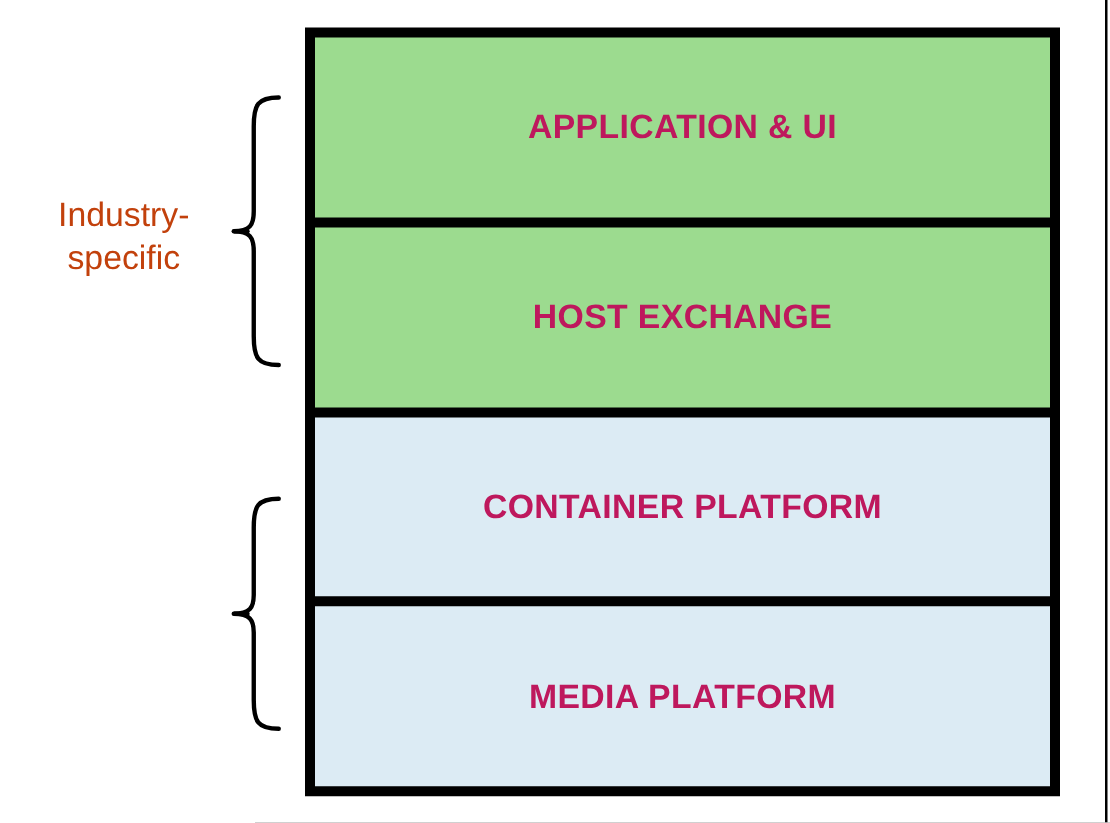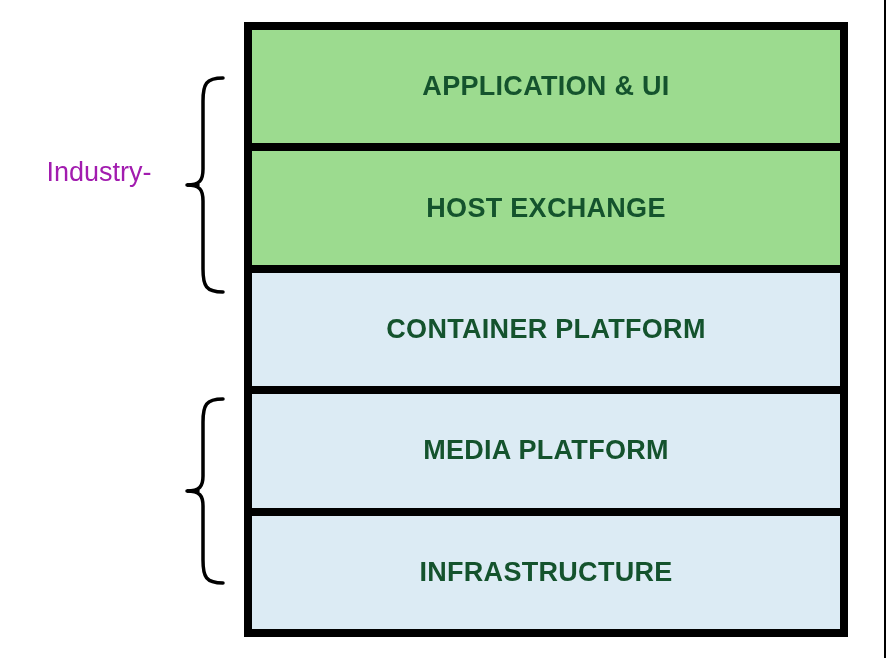--- a/index.html
+++ b/index.html
@@ -31,30 +31,30 @@
     gap: 8px;
   }
   .layer {
     flex: 1;
     display: flex;
     align-items: center;
     justify-content: center;
     font-weight: bold;
     font-size: 27px;
     letter-spacing: 0.3px;
-    color: #14532d;
+    color: #be185d;
   }
   .layer.industry { background: var(--industry-fill, #9cdb8f); }
   .layer.generic  { background: var(--generic-fill, #dcebf4); }
   .side-label {
     position: absolute;
     text-align: center;
     font-size: 27px;
     line-height: 34px;
-    color: #a21caf;
+    color: #c2410c;
   }
   #industry-label { left: 16px; top: 155px; width: 166px; }
   #generic-label  { left: 28px; top: 470px; width: 150px; }
   .brace { position: absolute; }
   #brace-industry { left: 183px; top: 75px; }
   #brace-generic  { left: 183px; top: 396px; }
   .brace path {
     fill: none;
     stroke: var(--stroke, #000000);
     stroke-width: 3.5;
@@ -69,36 +69,36 @@
     background: #000000;
   }
 </style>
 </head>
 <body>
 
 <div class="canvas">
 
   <div class="side-label" id="industry-label">
     <div>Industry-</div>
+    <div>specific</div>
   </div>
 
 
   <svg class="brace" id="brace-industry" width="42" height="220" viewBox="0 0 42 220">
     <path d="M40 3 C23 3 20 9 20 26 L20 94 C20 105 17 110 4 110 C17 110 20 115 20 126 L20 194 C20 211 23 217 40 217"></path>
     <path d="M4 110 L15 110"></path>
   </svg>
 
   <svg class="brace" id="brace-generic" width="42" height="190" viewBox="0 0 42 190">
     <path d="M40 3 C23 3 20 9 20 26 L20 80 C20 90 17 95 4 95 C17 95 20 100 20 110 L20 164 C20 181 23 187 40 187"></path>
     <path d="M4 95 L15 95"></path>
   </svg>
 
   <div class="stack">
     <div class="layer industry">APPLICATION &amp; UI</div>
     <div class="layer industry">HOST EXCHANGE</div>
     <div class="layer generic">CONTAINER PLATFORM</div>
     <div class="layer generic">MEDIA PLATFORM</div>
-    <div class="layer generic">INFRASTRUCTURE</div>
   </div>
 
   <div class="page-edge"></div>
 
 </div>
 
 </body></html>

